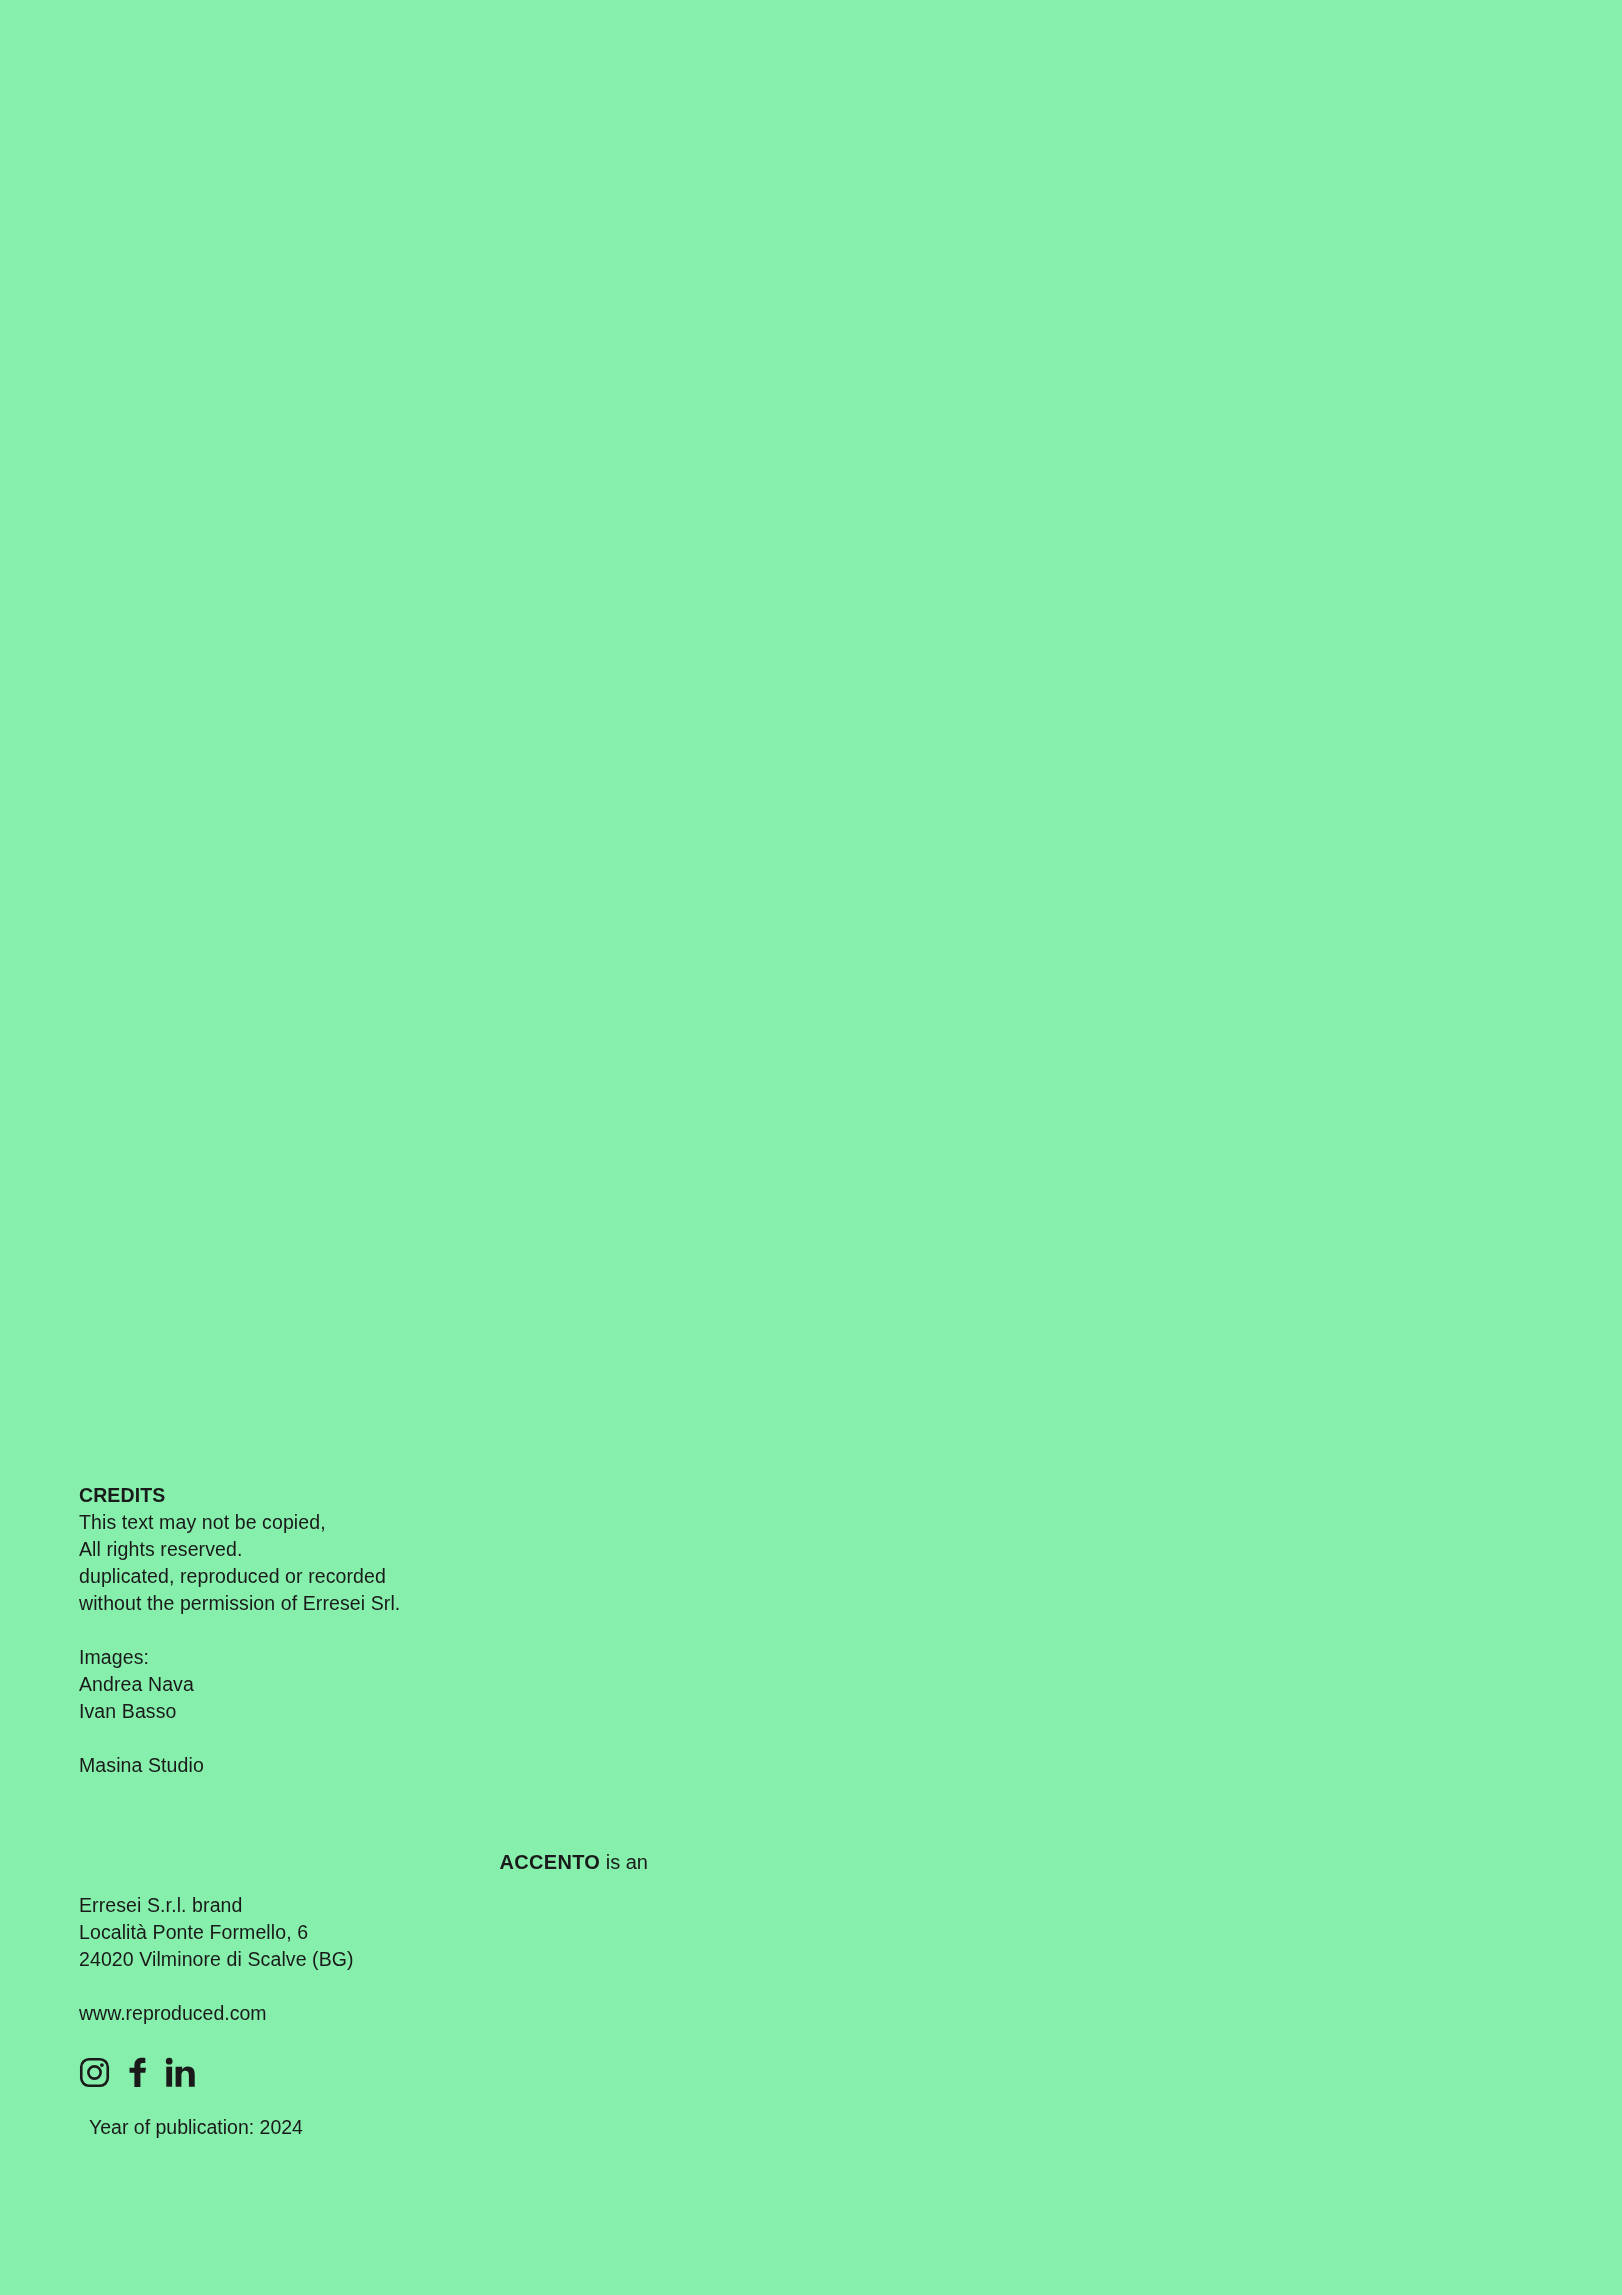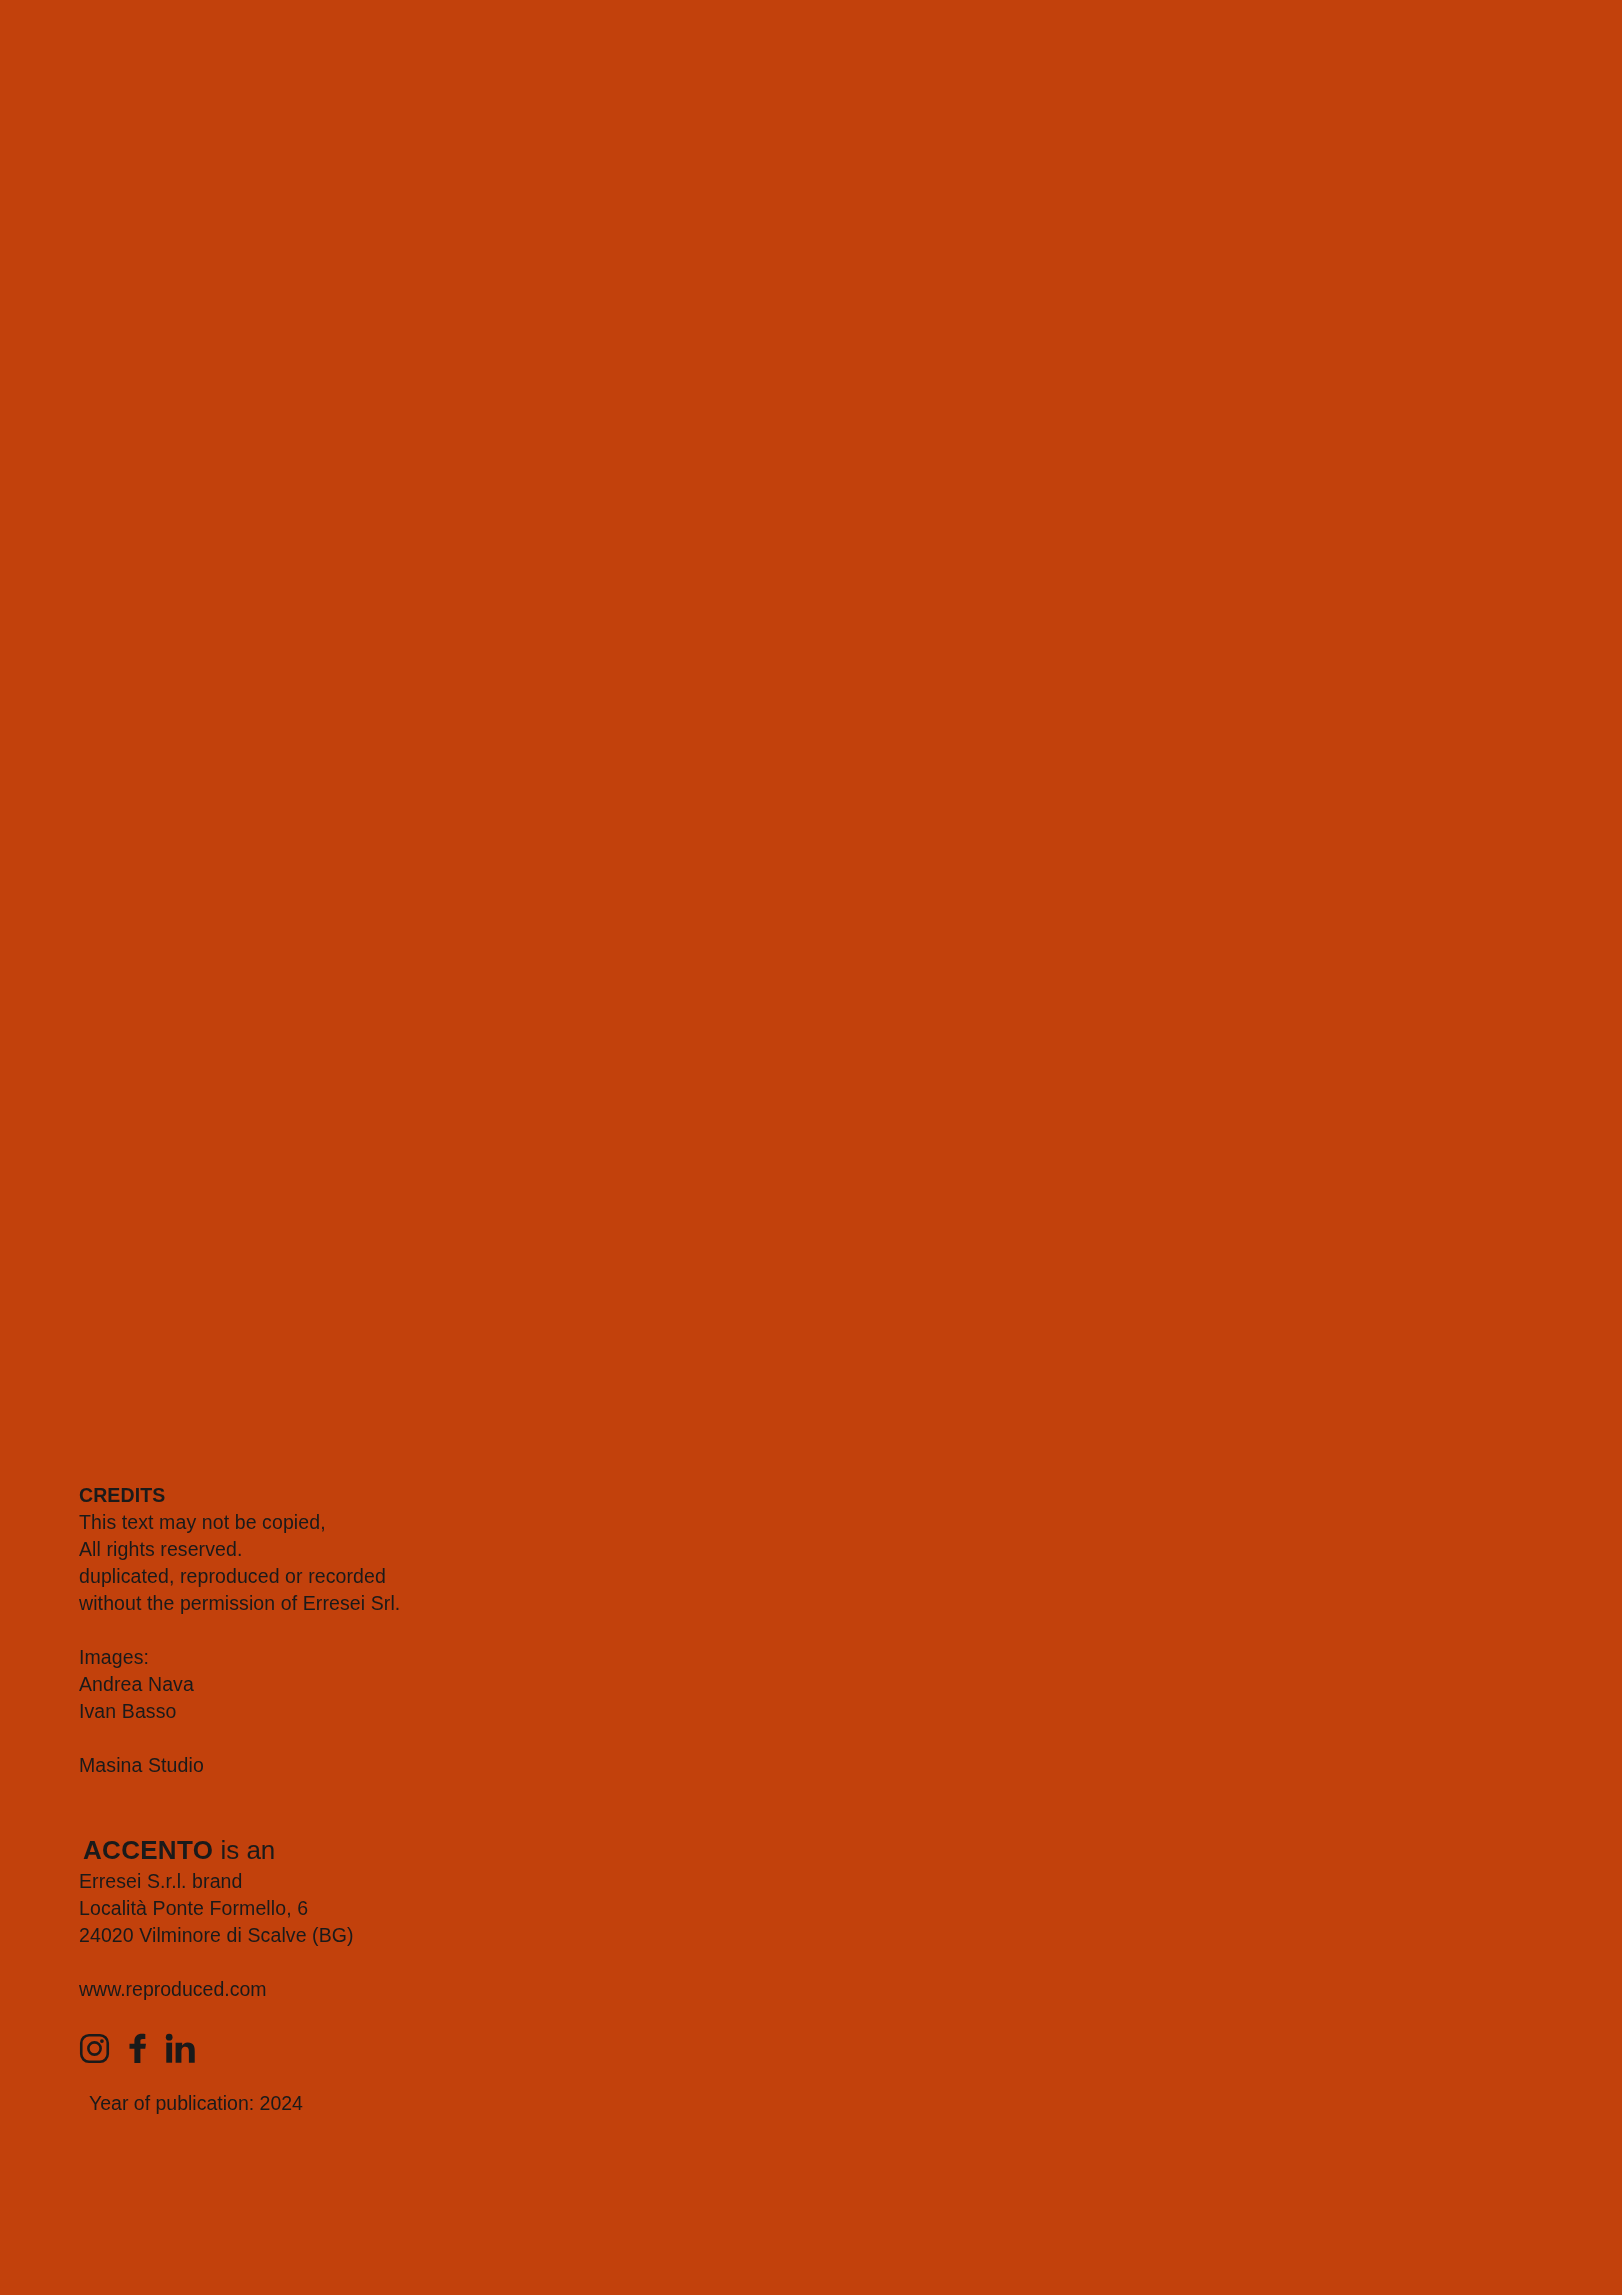--- a/index.html
+++ b/index.html
@@ -12,21 +12,21 @@
     height: 2295px;
     position: relative;
     font-family: "Liberation Sans", sans-serif;
     color: #1a1a1a;
     overflow: hidden;
   }
 
   .page {
     position: absolute;
     inset: 0;
-    background: #c2410c;
+    background: #86efac;
   }
 
   .credits-block {
     position: absolute;
     left: 79px;
     top: 1482px;
     width: 585px;
   }
 
   .credits-heading {
@@ -45,24 +45,25 @@
     color: #1a1a1a;
     margin: 0;
     font-weight: 400;
   }
 
   .gap {
     height: 27px;
   }
 
   .brand-line {
-    font-size: 26px;
+    font-size: 20px;
     line-height: 27px;
     color: #1a1a1a;
-    margin: 4px;
+    margin: 16px;
+    text-align: right;
   }
   .brand-name {
     font-weight: 700;
     letter-spacing: 0.3px;
   }
 
   .web-line {
     font-size: 19.5px;
     line-height: 27px;
     color: #1a1a1a;

